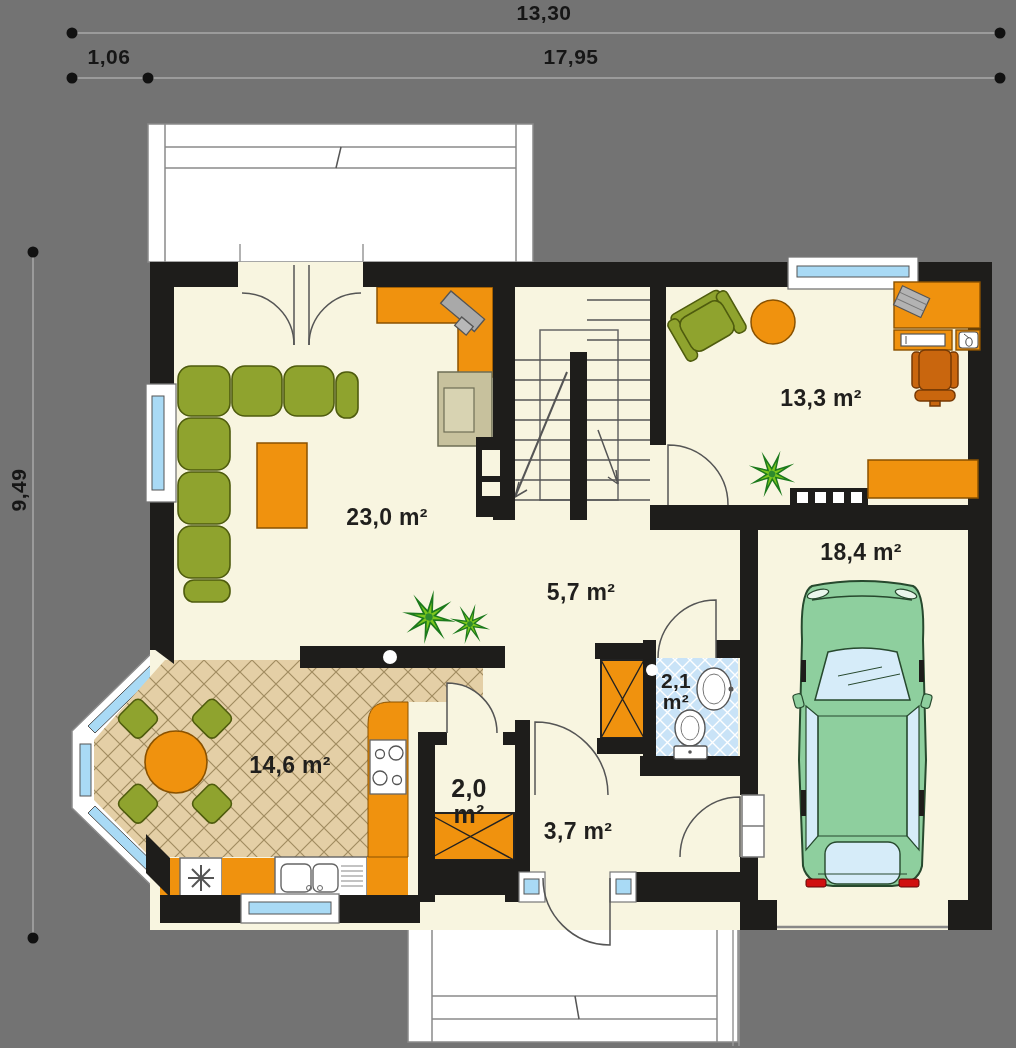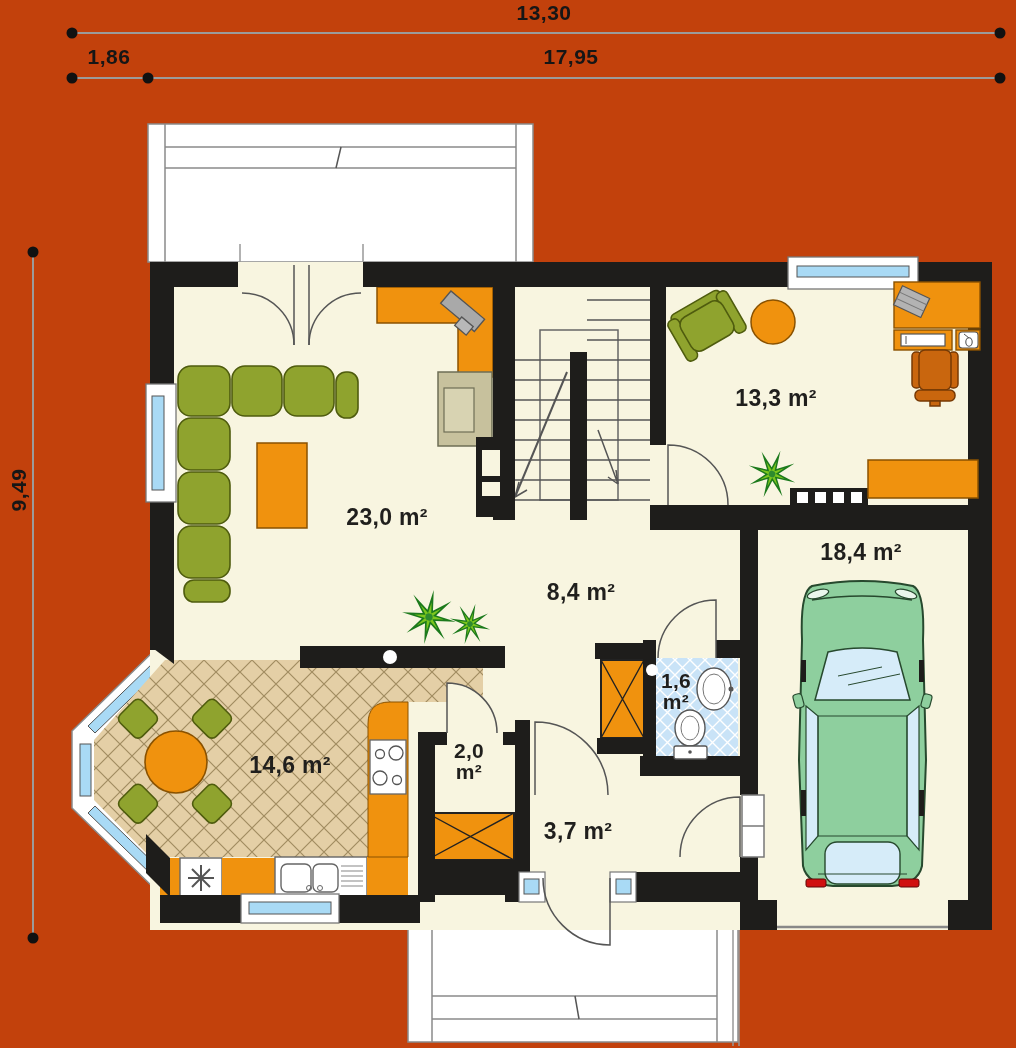--- a/index.html
+++ b/index.html
@@ -1,16 +1,16 @@
 <!DOCTYPE html>
 <html><head>
 <meta charset="utf-8">
 <style>
   html,body{margin:0;padding:0;background:#fff;}
-  #plan{position:relative;width:1016px;height:1048px;background:#c2410c;overflow:hidden;
+  #plan{position:relative;width:1016px;height:1048px;background:#737373;overflow:hidden;
         font-family:"Liberation Sans",sans-serif;}
   #plan svg{position:absolute;left:0;top:0;}
   .lbl{position:absolute;transform:translate(-50%,-50%);font:700 23px "Liberation Sans",sans-serif;
        color:#201f1d;text-align:center;line-height:1.02;white-space:pre-line;letter-spacing:.3px;}
   .dim{position:absolute;transform:translate(-50%,-50%);font:700 21px "Liberation Sans",sans-serif;
        color:#161616;letter-spacing:.5px;}
   .dim-rot{transform:translate(-50%,-50%) rotate(-90deg);}
 </style>
 </head>
 <body>
@@ -313,27 +313,27 @@
   </g>
 
   <g>
     <use href="#plant" transform="translate(429,617) rotate(10) scale(1.05)"></use>
     <use href="#plant" transform="translate(470,624) rotate(-30) scale(0.8)"></use>
     <use href="#plant" transform="translate(772,474) rotate(20) scale(0.95)"></use>
   </g>
 </svg>
 
   <div class="dim" style="left:544px;top:13px;">13,30</div>
-  <div class="dim" style="left:109px;top:57px;">1,86</div>
+  <div class="dim" style="left:109px;top:57px;">1,06</div>
   <div class="dim" style="left:571px;top:57px;">17,95</div>
   <div class="dim dim-rot" style="left:19px;top:490px;">9,49</div>
 
   <div class="lbl" style="left:387px;top:518px;text-align:center;">23,0 m²</div>
-  <div class="lbl" style="left:776px;top:399px;">13,3 m²</div>
+  <div class="lbl" style="left:821px;top:399px;">13,3 m²</div>
   <div class="lbl" style="left:861px;top:553px;text-align:right;">18,4 m²</div>
-  <div class="lbl" style="left:581px;top:593px;">8,4 m²</div>
-  <div class="lbl" style="left:676px;top:691px;font-size:21px;">1,6
+  <div class="lbl" style="left:581px;top:593px;">5,7 m²</div>
+  <div class="lbl" style="left:676px;top:691px;font-size:21px;">2,1
 m²</div>
   <div class="lbl" style="left:290px;top:766px;">14,6 m²</div>
-  <div class="lbl" style="left:469px;top:761px;font-size:21px;">2,0
+  <div class="lbl" style="left:469px;top:801px;font-size:25px;">2,0
 m²</div>
   <div class="lbl" style="left:578px;top:832px;">3,7 m²</div>
 </div>
 
 </body></html>

